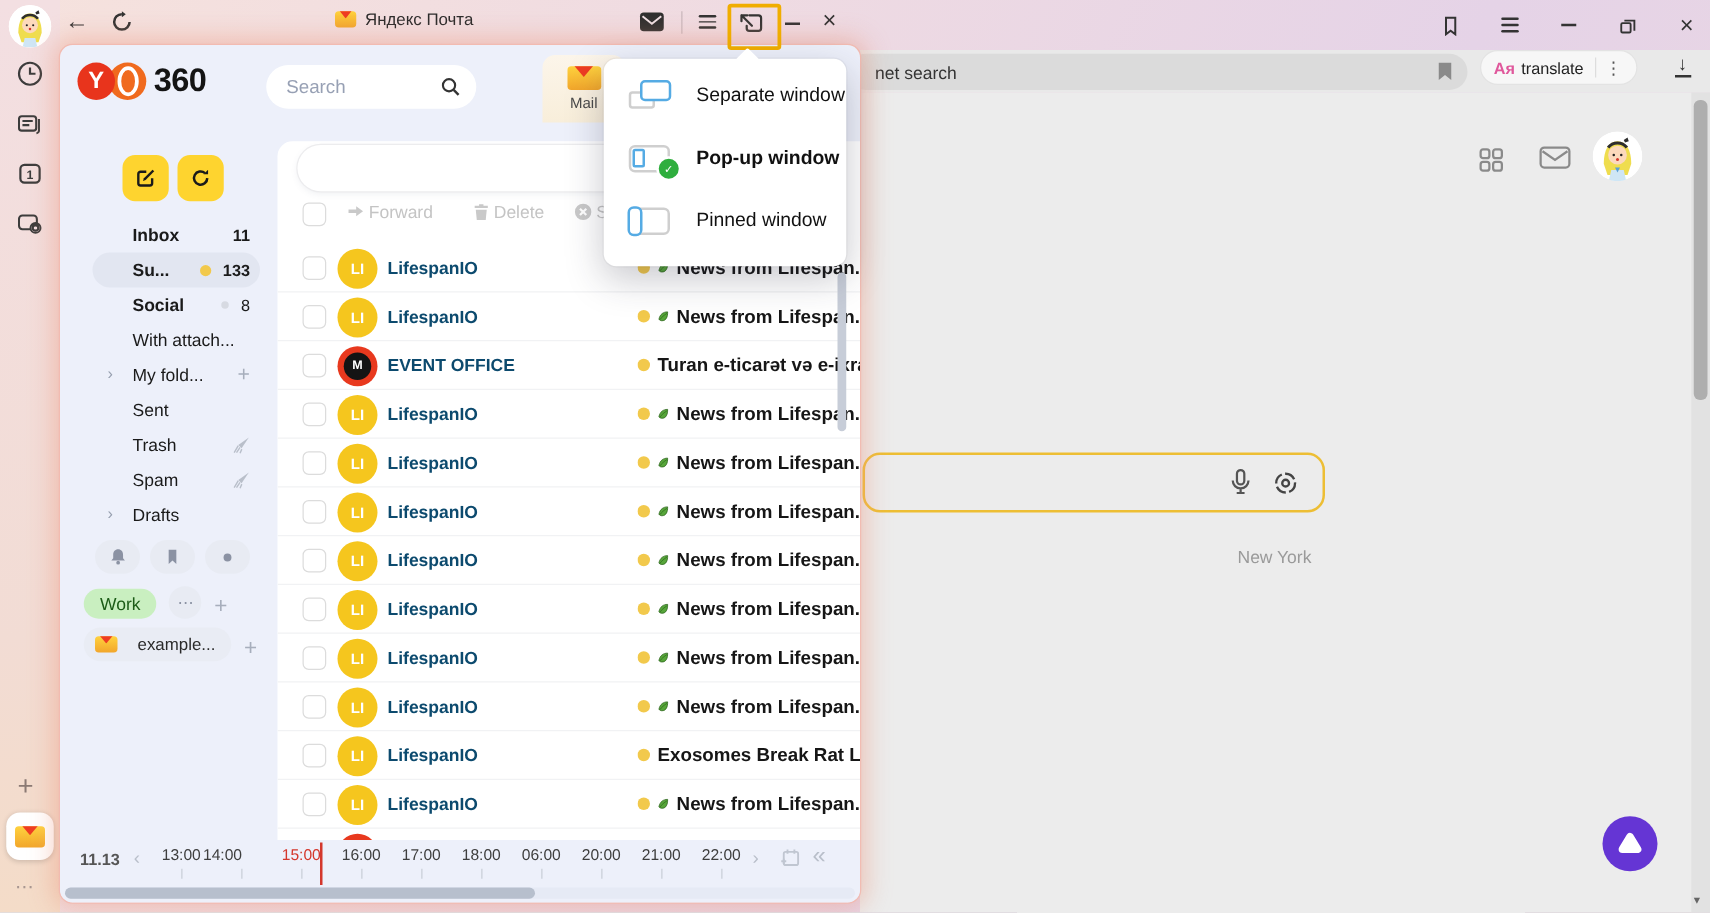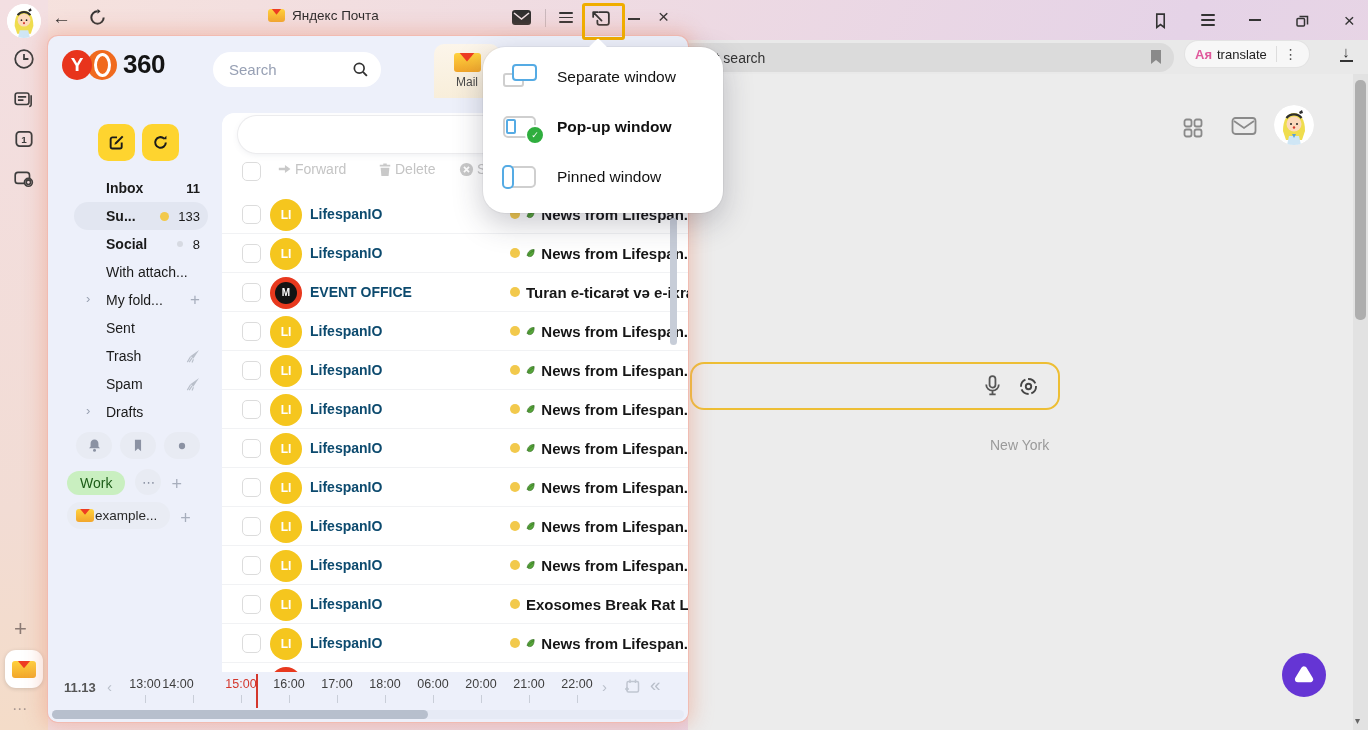--- a/index.html
+++ b/index.html
@@ -87,21 +87,21 @@
   .dot-g{width:6px;height:6px;border-radius:50%;background:#d7dae2;margin-left:auto;margin-right:10px}
   .f-plus{margin-left:auto;color:#a7aebc;font-size:17px;font-weight:400}
   .f-broom{margin-left:auto;color:#b9bfca}
 
   .pillrow{position:absolute;left:28px;top:396px;display:flex;gap:8px}
   .gpill{width:36px;height:27px;background:#e8ebf3;border-radius:14px;display:flex;align-items:center;justify-content:center;color:#8b92a3}
   .tagrow{position:absolute;left:19px;display:flex;align-items:flex-end;gap:10px}
   .work-pill{background:#c9efc0;color:#1c5c17;font-size:14px;padding:4px 13px;border-radius:14px}
   .more-circ{width:26px;height:26px;border-radius:50%;background:#e8ebf3;color:#8b92a3;display:flex;align-items:center;justify-content:center;font-size:13px}
   .plus-g{color:#a7aebc;font-size:18px}
-  .acct-pill{background:#e9ecf4;border-radius:14px;height:27px;display:flex;align-items:center;gap:1px;padding:0 13px 0 9px;font-size:13.5px;color:#2a2a2a}
+  .acct-pill{background:#e9ecf4;border-radius:14px;height:27px;display:flex;align-items:center;gap:16px;padding:0 13px 0 9px;font-size:13.5px;color:#2a2a2a}
 
   
   .panel{position:absolute;left:174px;top:77px;width:466px;height:559px;background:#fff;border-radius:12px 0 0 0;overflow:hidden}
   .list-bar{position:absolute;left:16px;top:3px;width:434px;height:37px;background:#fff;border-radius:19px;box-shadow:0 0 0 1px #ececee,0 2px 6px rgba(90,100,130,.10)}
   .ltool{position:absolute;left:0;top:45px;width:466px;height:30px;color:#c4c4c4;font-size:14px}
   .ltool .cb{left:20px;top:4px}
   .cb{position:absolute;width:19px;height:19px;background:#fff;border:1.5px solid #dcdcdc;border-radius:5px;box-sizing:border-box}
   .tgrp{position:absolute;top:3px;display:flex;align-items:center;gap:3px}
   .rows{position:absolute;left:0;top:82px;width:466px}
   .mrow{position:relative;height:39px;border-bottom:1px solid #f1f2f4;box-sizing:border-box}
@@ -123,21 +123,21 @@
   .tl-lbl.red{color:#d4372c}
   .tl-tick{position:absolute;top:23px;width:1px;height:8px;background:#c9ced8}
   .tl-line{position:absolute;left:208px;top:2px;width:1.5px;height:34px;background:#d4372c}
   .tl-chr{position:absolute;left:554px;top:6px;color:#b9bfca;font-size:15px}
   .tl-cal{position:absolute;left:576px;top:6px;color:#c0c6d1}
   .tl-coll{position:absolute;left:602px;top:2px;color:#b9bfca;font-size:19px}
   .htrack{position:absolute;left:4px;top:38px;width:632px;height:9px;background:#e6eaf5;border-radius:5px}
   .hthumb{position:absolute;left:0;top:0;width:376px;height:9px;background:#b7bfcd;border-radius:5px}
 
   
-  .menu{position:absolute;left:483px;top:47px;width:240px;height:166px;background:#fff;border-radius:22px;z-index:50;
+  .menu{position:absolute;left:483px;top:47px;width:194px;height:166px;background:#fff;border-radius:10px;z-index:50;
     box-shadow:0 10px 30px rgba(40,40,60,.25),0 0 0 1px rgba(0,0,0,.04);padding-top:5px;box-sizing:border-box}
   .menu .notch{position:absolute;left:108px;top:-6px;width:14px;height:14px;background:#fff;transform:rotate(45deg);border-radius:2px}
   .mi{position:relative;height:50px;display:flex;align-items:center;padding-left:20px}
   .mi .lbl{font-size:15.5px;color:#111;margin-left:18px}
   .mi.sel .lbl{font-weight:700}
   .wicon{position:relative;width:36px;height:26px;flex:0 0 36px}
   .wi-gray{position:absolute;border:2px solid #cfcfcf;background:#fff;box-sizing:border-box}
   .wi-blue{position:absolute;border:2.5px solid #55abe4;background:#fff;box-sizing:border-box}
   .badge{position:absolute;right:-6px;bottom:-5px;width:16px;height:16px;border-radius:50%;background:#2fae3e;border:2px solid #fff;color:#fff;font-size:9px;font-weight:800;display:flex;align-items:center;justify-content:center}
 </style>
@@ -369,21 +369,21 @@
     </div>
 
     <div class="folders">
       <div class="folder">
         <span class="bold">Inbox</span>
         <span class="f-count" style="font-weight:700">11</span>
       </div>
       <div class="folder sel">
         <span class="bold">Su...</span>
         <span class="dot-y"></span>
-        <span class="f-count" style="margin-left:0;font-weight:400">133</span>
+        <span class="f-count" style="margin-left:0;font-weight:700">133</span>
       </div>
       <div class="folder">
         <span class="bold">Social</span>
         <span class="dot-g"></span>
         <span class="f-count" style="margin-left:0">8</span>
       </div>
       <div class="folder">
         <span>With attach...</span>
       </div>
       <div class="folder">

